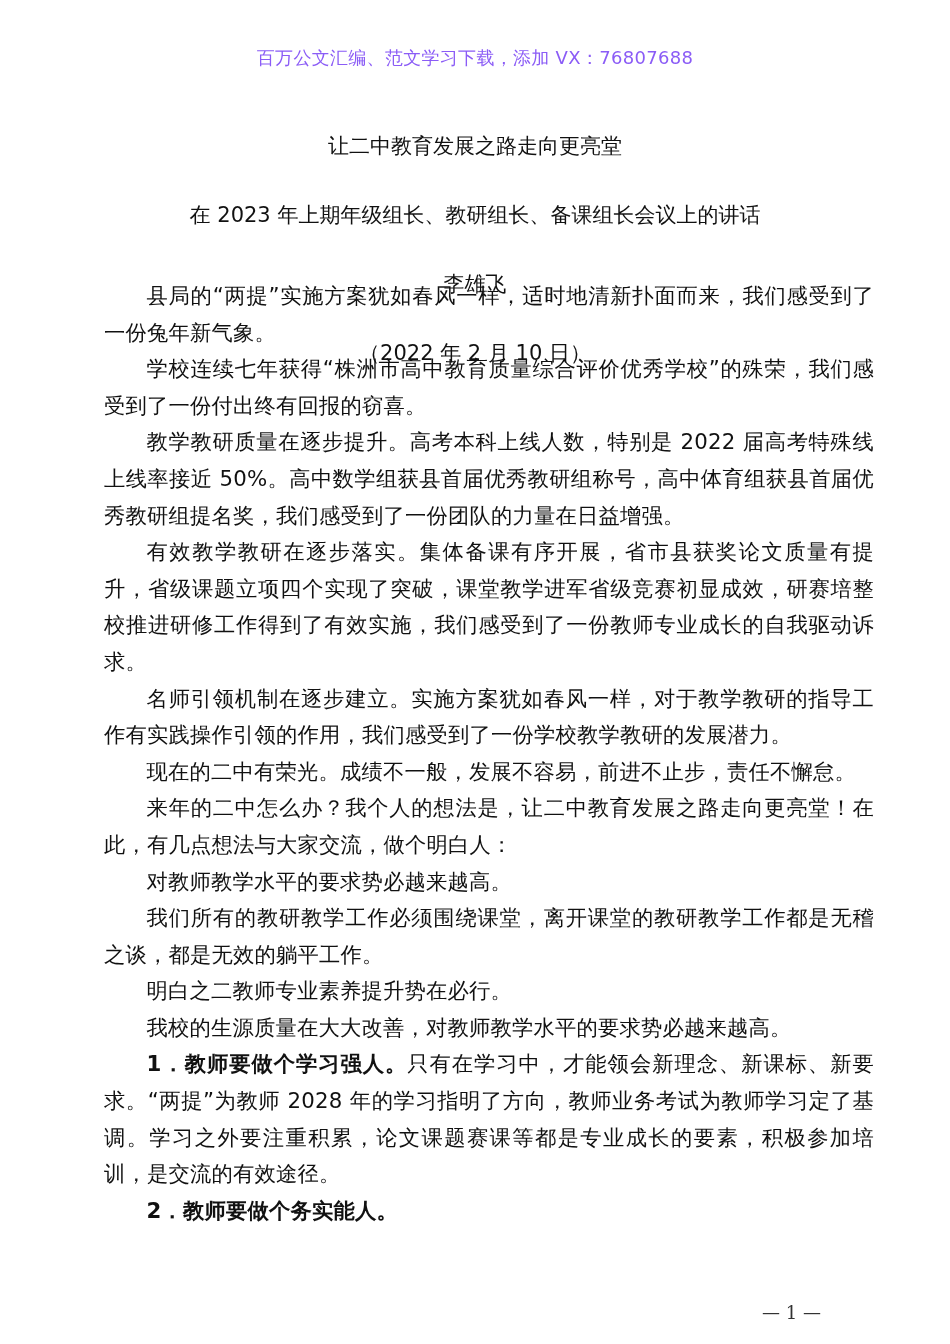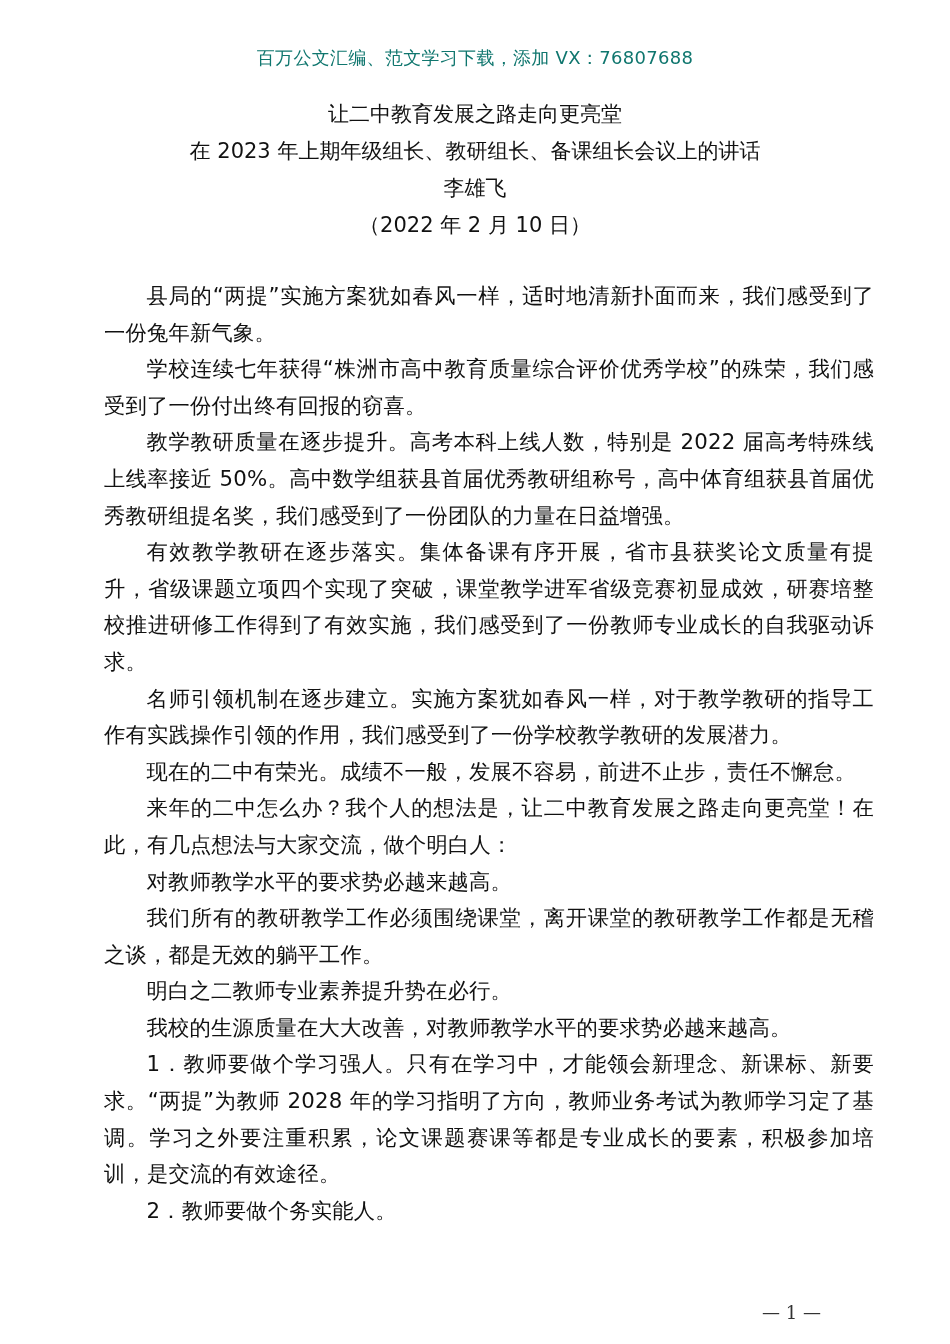--- a/index.html
+++ b/index.html
@@ -1,25 +1,25 @@
 <!DOCTYPE html>
 <html><head>
 <meta charset="utf-8">
 <style>
   html, body { margin:0; padding:0; background:#ffffff; }
   body { width:950px; height:1344px; position:relative; overflow:hidden;
          font-family:"DejaVu Sans", "Liberation Sans", sans-serif; color:#111; }
   .banner { position:absolute; top:46px; left:0; width:950px; text-align:center;
-            font-size:18px; color:#0f766e; letter-spacing:0.3px; }
+            font-size:18px; color:#8b5cf6; letter-spacing:0.3px; }
   .title-block { position:absolute; top:96px; left:0; width:950px; text-align:center; }
-  .title-line { font-size:21px; line-height:37px; height:37px; white-space:nowrap; }
+  .title-line { font-size:21px; line-height:37px; height:37px; white-space:nowrap;margin-top:32px; }
   .body { position:absolute; top:278px; left:91px; width:770px;margin-left:13px; }
   .para { font-size:21.3px; line-height:36.6px; text-align:justify; text-align-last:left;
           text-indent:2em; margin:0; letter-spacing:0.2px; }
-  .bold { font-weight:normal; }
+  .bold { font-weight:bold; }
   .page-num { position:absolute; top:1302px; left:762px; font-family:"DejaVu Serif", serif;
               font-size:18px; color:#333; white-space:nowrap; }
 </style>
 </head>
 <body>
 
 <div class="banner">百万公文汇编、范文学习下载，添加 VX：76807688</div>
 
 <div class="title-block">
   <div class="title-line">让二中教育发展之路走向更亮堂</div>

